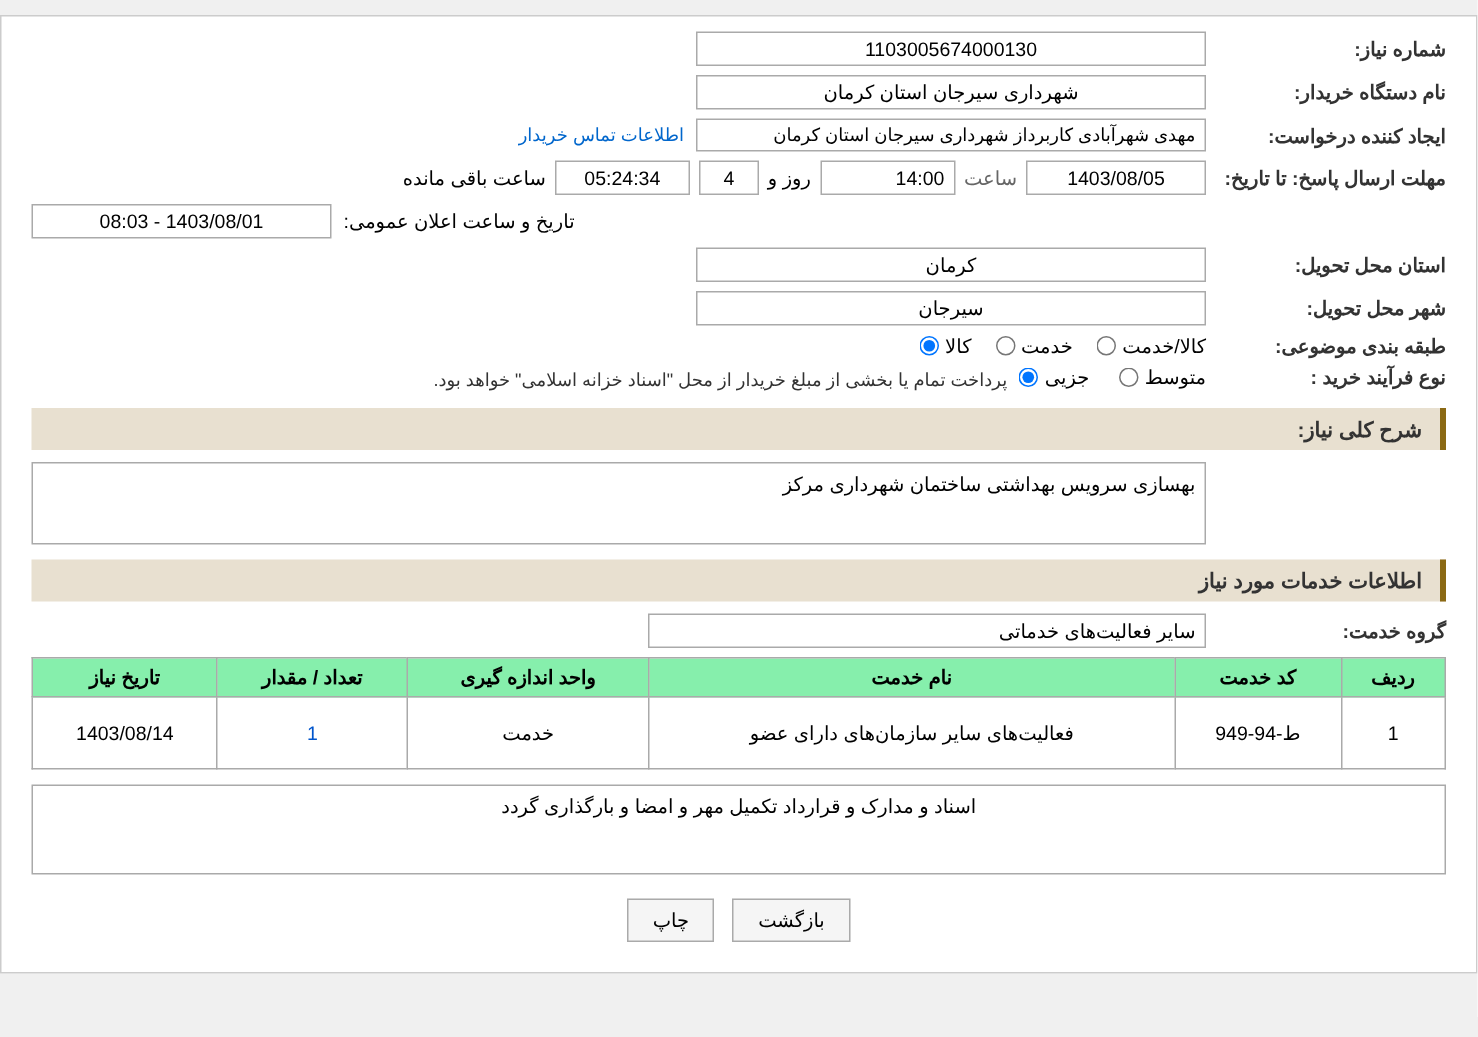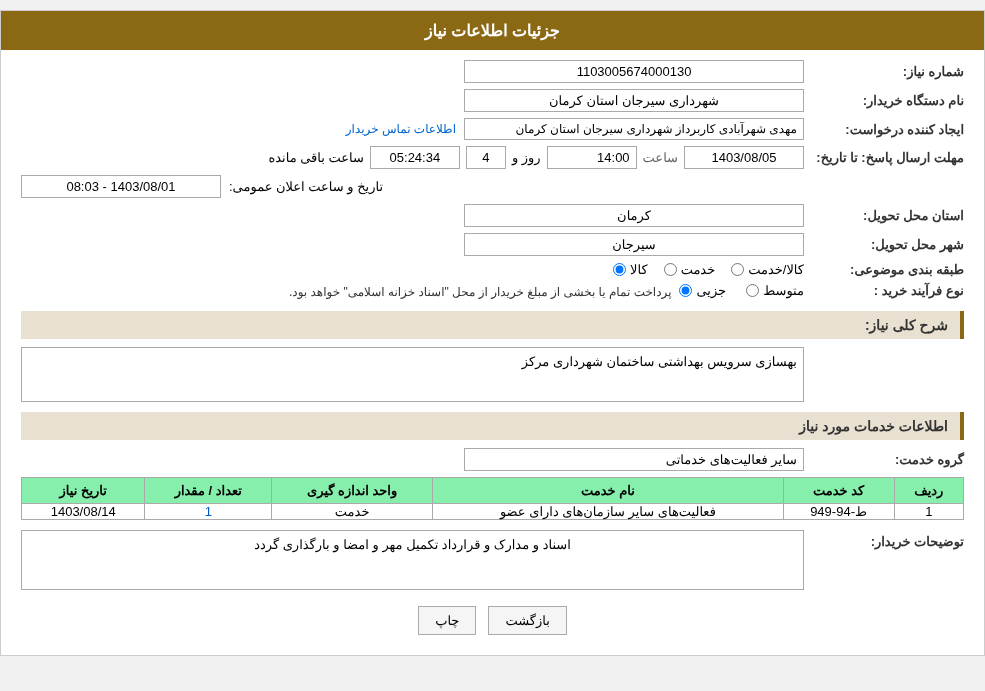--- a/index.html
+++ b/index.html
@@ -102,21 +102,21 @@
     }
     .services-table th {
       background: #86efac;
       border: 1px solid #aaa;
       padding: 5px 8px;
       text-align: center;
       font-weight: bold;
     }
     .services-table td {
       border: 1px solid #aaa;
-      padding: 0 8px;
+      padding: 16px 8px;
       text-align: center;
     }
     .services-table td.blue-text {
       color: #0055cc;
     }
     .service-name-td {
       text-align: right;
     }
     .buyer-notes-row {
       display: flex;
@@ -153,23 +153,20 @@
     }
     .timing-row .separator {
       color: #666;
     }
   </style>
 </head>
 <body>
 
 <div class="page-wrapper">
 
-  <div class="header-bar">
-    <span>جزئیات اطلاعات نیاز</span>
-  </div>
 
   <div class="content">
 
     <div class="form-row">
       <span class="label-col">شماره نیاز:</span>
       <div class="input-field input-wide" style="text-align:center;">1103005674000130</div>
     </div>
 
     <div class="form-row">
       <span class="label-col">نام دستگاه خریدار:</span>
@@ -253,21 +250,21 @@
     <div class="form-row" style="margin-bottom:10px;">
       <div style="flex:1; margin-right:160px;">
         <div class="input-field" style="width:100%; min-height:55px; text-align:right; padding:6px;">بهسازی سرویس بهداشتی ساختمان شهرداری مرکز</div>
       </div>
     </div>
 
     <div class="section-title">اطلاعات خدمات مورد نیاز</div>
 
     <div class="form-row">
       <span class="label-col">گروه خدمت:</span>
-      <div class="input-field" style="width:340px; ">سایر فعالیت‌های خدماتی</div>
+      <div class="input-field" style="width:372px; ">سایر فعالیت‌های خدماتی</div>
     </div>
 
     <table class="services-table">
       <thead>
         <tr>
           <th>ردیف</th>
           <th>کد خدمت</th>
           <th>نام خدمت</th>
           <th>واحد اندازه گیری</th>
           <th>تعداد / مقدار</th>
@@ -280,21 +277,20 @@
         <td>ط-94-949</td>
         <td class="service-name-td">فعالیت‌های سایر سازمان‌های دارای عضو</td>
         <td>خدمت</td>
         <td class="blue-text">1</td>
         <td>1403/08/14</td>
       </tr>
         </tbody>
     </table>
 
     <div class="buyer-notes-row" style="margin-top:10px;">
-      <span class="buyer-notes-label">توضیحات خریدار:</span>
       <div style="flex:1;">
         <div class="input-field" style="width:100%; min-height:60px; text-align:center; padding:6px;">اسناد و مدارک و قرارداد تکمیل مهر و امضا و بارگذاری گردد</div>
       </div>
     </div>
 
     <div class="bottom-buttons">
       <button class="btn">بازگشت</button>
       <button class="btn">چاپ</button>
     </div>
   </div>

